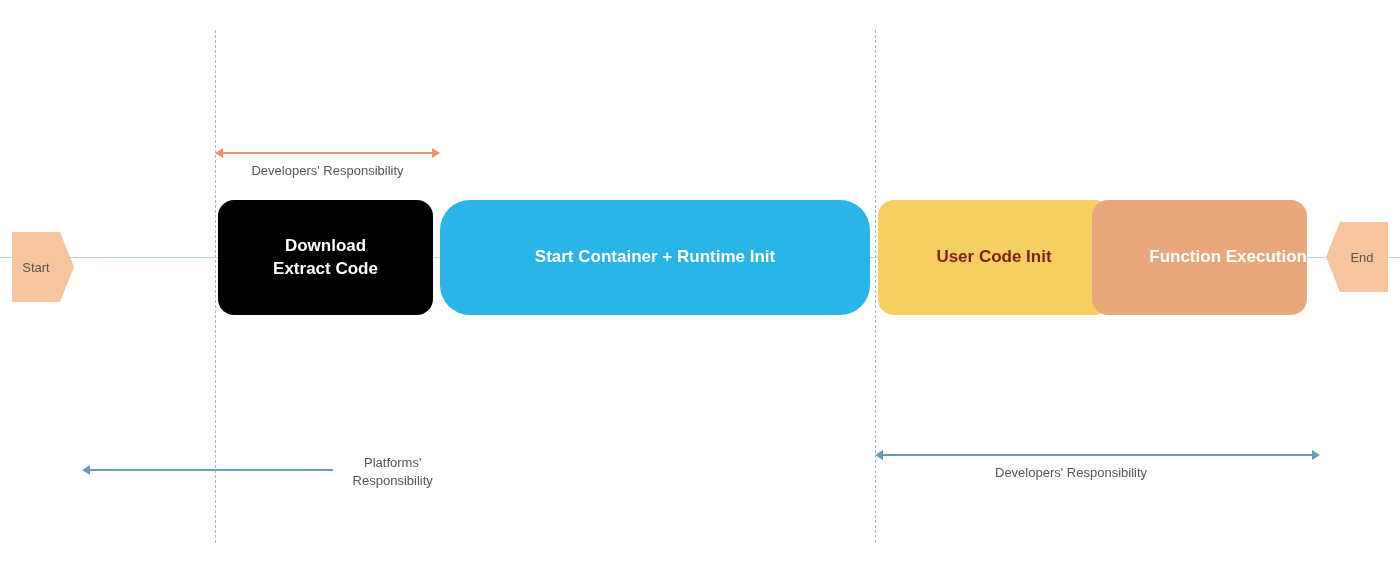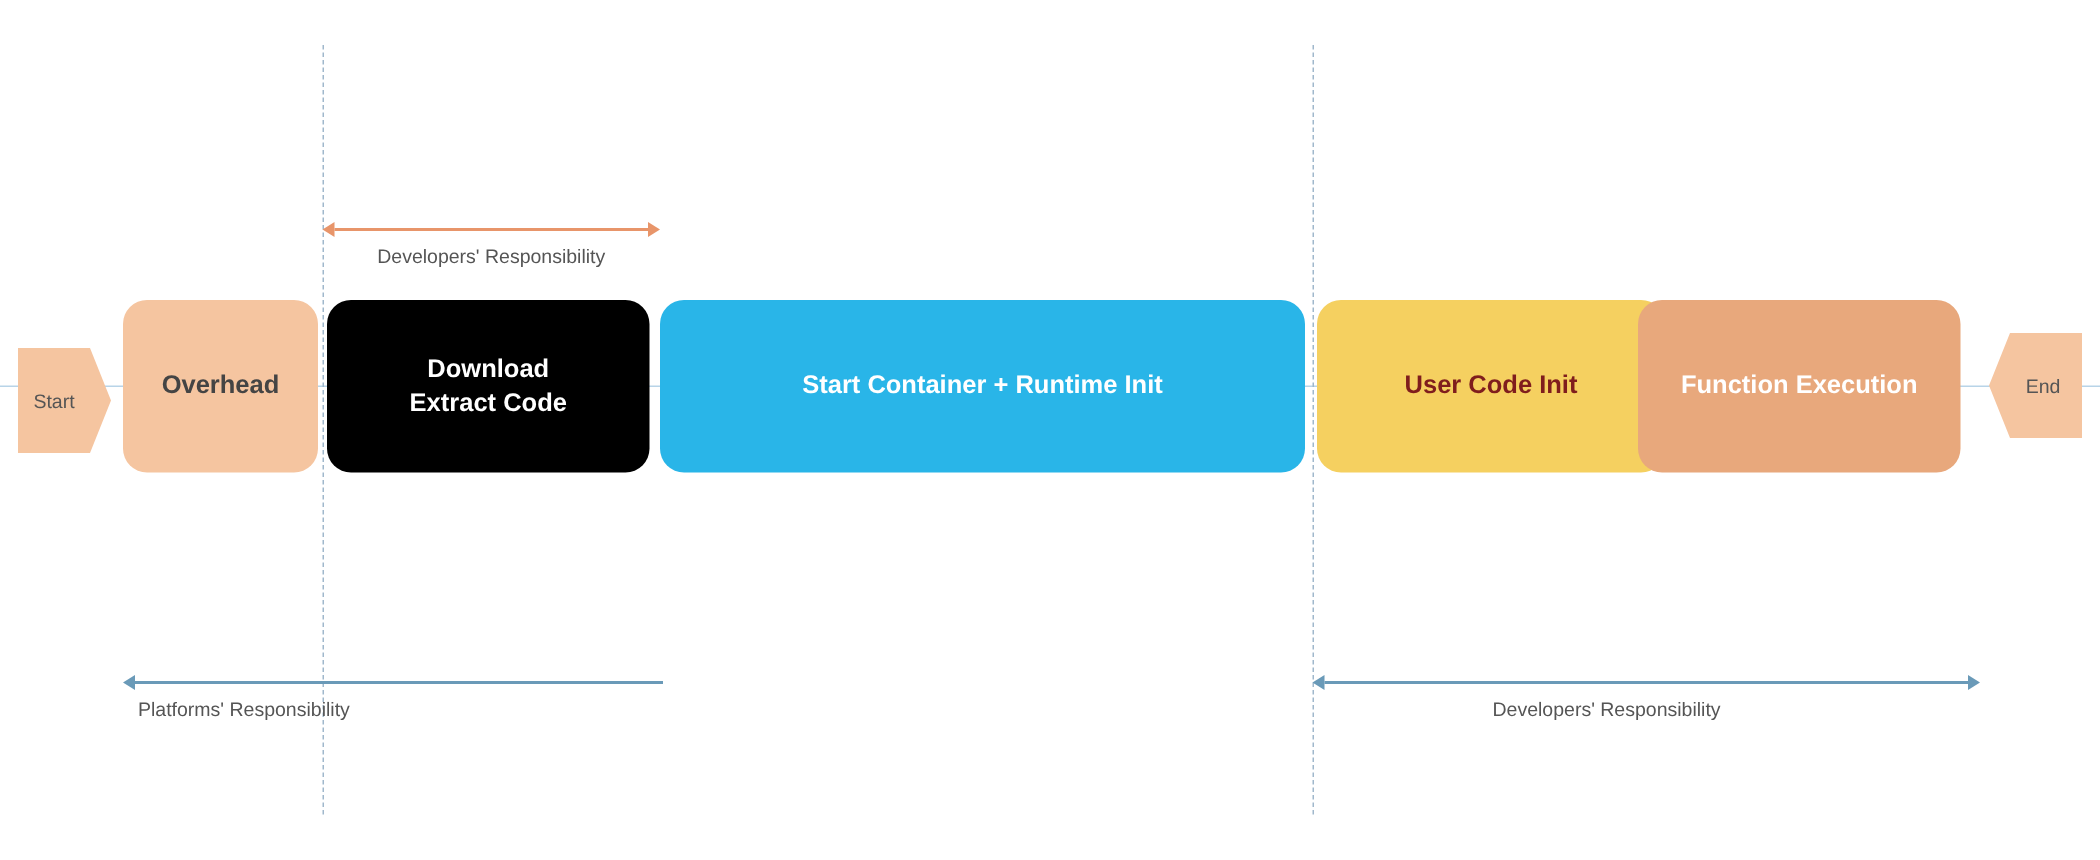--- a/index.html
+++ b/index.html
@@ -66,34 +66,36 @@
     .box-download {
       background: #000000;
       left: 218px;
       width: 215px;
     }
 
     .box-container {
       background: #29b5e8;
       left: 440px;
       width: 430px;
+      border-radius: 30px;
     }
 
     .box-usercode {
       background: #f5d060;
       left: 878px;
       width: 232px;
       color: #7f1d1d;
     }
 
     .box-function {
       background: #e8a87c;
       left: 1092px;
       width: 215px;
       color: #fff;
+      justify-content: flex-end;
     }
 
     
     .dev-resp-top {
       position: absolute;
       top: 148px;
       left: 215px;
       width: 225px;
       display: flex;
       flex-direction: column;
@@ -164,23 +166,20 @@
     </svg>
   </div>
 
   <div style="position:absolute; top:222px; right:12px; display:flex; align-items:flex-end;">
     <svg width="62" height="70" viewBox="0 0 62 70">
       <polygon points="14,0 62,0 62,70 14,70 0,35" fill="#f5c5a0"></polygon>
       <text x="36" y="40" text-anchor="middle" font-size="13" fill="#555" font-family="Arial" font-weight="500">End</text>
     </svg>
   </div>
 
-  <div class="box box-overhead">
-    <span>Overhead</span>
-  </div>
 
   <div class="box box-download">
     <span style="white-space:pre-line;">Download
 Extract Code</span>
   </div>
 
   <div class="box box-container">
     <span>Start Container + Runtime Init</span>
   </div>
 
@@ -195,21 +194,21 @@
   <div class="dev-resp-top">
     <div class="bracket-arrow">
       <div class="bracket-arrow-head-left"></div>
       <div class="bracket-line"></div>
       <div class="bracket-arrow-head-right"></div>
     </div>
     <div class="resp-label">Developers'
 Responsibility</div>
   </div>
 
-  <div style="position:absolute; top:450px; left:82px; width:360px; display:flex; flex-direction:column; align-items:center;">
+  <div style="position:absolute; top:450px; left:82px; width:360px; display:flex; flex-direction:row; align-items:center;">
     <div style="display:flex; align-items:center; width:100%;">
       <div style="width:0;height:0;border-top:5px solid transparent;border-bottom:5px solid transparent;border-right:8px solid #6a9ab8;"></div>
       <div style="height:1.5px; background:#6a9ab8; flex:1;"></div>
     </div>
     <div style="font-size:13px; color:#555; margin-top:4px; text-align:center; line-height:1.4; align-self:flex-start; padding-left:10px;">Platforms'
 Responsibility</div>
   </div>
 
   <div style="position:absolute; top:450px; left:875px; width:445px; display:flex; flex-direction:column; align-items:center;">
     <div style="display:flex; align-items:center; width:100%;">

